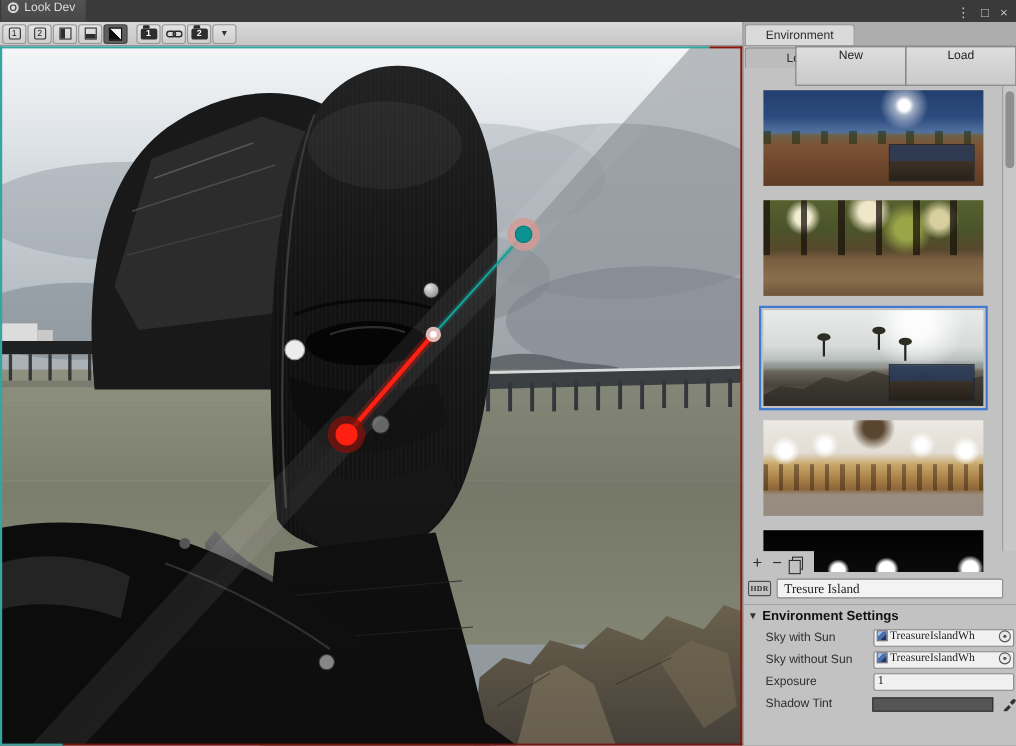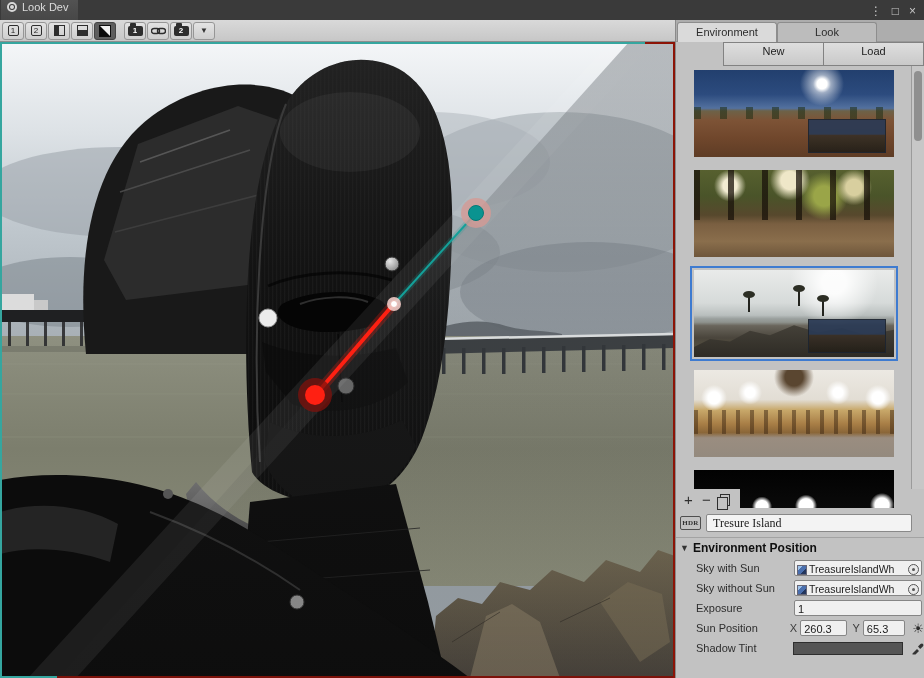--- a/index.html
+++ b/index.html
@@ -48,25 +48,25 @@
   .bd-bot-red{left:57px;bottom:0;right:0;height:2px;background:#7c120a;}
   .bd-right{right:0;top:0;bottom:0;width:2px;background:#8c1407;}
   .gizmo{position:absolute;left:0;top:0;z-index:5;}
   .handle{position:absolute;border-radius:50%;z-index:7;}
   .h-teal{left:468px;top:163px;width:16px;height:16px;background:#0a9390;border:1px solid #067a77;}
   .h-red{left:305px;top:343px;width:20px;height:20px;background:#ff2012;}
   .h-mid{left:390px;top:258px;width:8px;height:8px;background:#fff;border:1px solid #eab8b1;}
 
   
   .right{width:249px;display:flex;flex-direction:column;background:#c2c2c2;border-left:1px solid #8a8a8a;}
-  .ptabs{height:22px;background:#adadad;display:flex;border-bottom:1px solid #989898;padding-left:1px;}
+  .ptabs{height:22px;background:#adadad;display:flex;border-bottom:1px solid #989898;padding-left:1px;flex-direction:column;}
   .ptab{width:100px;margin-top:2px;height:20px;line-height:18px;text-align:center;font-size:11px;color:#2c2c2c;
         background:#bcbcbc;border:1px solid #8d8d8d;border-bottom:none;border-radius:3px 3px 0 0;}
   .ptab.active{background:#dadada;}
-  .actions{height:24px;display:flex;padding-left:47px;}
+  .actions{height:36px;display:flex;padding-left:47px;}
   .abtn{flex:1;font-size:11px;color:#222;background:linear-gradient(#dedede,#c9c9c9);
         border:1px solid #828282;text-align:center;line-height:17px;}
   .abtn + .abtn{margin-left:-1px;}
 
   .envlist{position:relative;height:445px;padding:4px 0 0 18px;overflow:hidden;}
   .thumb{width:200px;height:87px;margin-bottom:13px;position:relative;overflow:hidden;background:#444;}
   .thumb.selected{outline:2px solid #3e7bd0;outline-offset:2px;}
   .inset{position:absolute;right:8px;bottom:4px;width:78px;height:34px;border:1px solid #1c2430;
          background:linear-gradient(#2a3a55 45%,#3a3127 46%,#241f18);opacity:.92;}
   
@@ -124,21 +124,21 @@
              color:#333;text-align:center;line-height:12px;letter-spacing:.3px;}
   .hdr-field{flex:1;height:18px;background:#f3f3f3;border:1px solid #898989;border-radius:2px;
              font-size:12px;color:#1b1b1b;padding-left:6px;line-height:16px;white-space:nowrap;overflow:hidden;}
   .sep-line{height:1px;background:#a3a3a3;margin-top:2px;}
   .settings-header{height:20px;display:flex;align-items:center;gap:4px;padding-left:4px;
                    font-weight:bold;font-size:12px;color:#101010;}
   .fold{font-size:9px;color:#333;}
   .srow{height:20px;display:flex;align-items:center;padding-left:20px;font-size:11px;color:#2e2e2e;}
   .lbl{width:98px;white-space:nowrap;}
   .sfield{width:128px;height:16px;background:#f0f0f0;border:1px solid #868686;border-radius:2px;
-          font-size:11px;color:#1a1a1a;display:flex;align-items:flex-end;padding:0 3px;}
+          font-size:11px;color:#1a1a1a;display:flex;align-items:flex-start;padding:0 3px;font-family:Liberation Serif, serif;}
   .objfield{padding:0 2px;}
   .texicon{width:10px;height:10px;flex:none;margin-right:2px;
            background:linear-gradient(135deg,#9ec2e8 0 30%,#4a6fae 30% 65%,#23365e 65%);border:1px solid #667;}
   .objtext{flex:1;overflow:hidden;white-space:nowrap;font-size:10.5px;}
   .picker{width:11px;height:11px;flex:none;border:1px solid #555;border-radius:50%;position:relative;background:#e9e9e9;}
   .picker::after{content:"";position:absolute;left:3px;top:3px;width:3px;height:3px;background:#555;border-radius:50%;}
   .axis{color:#3d3d3d;margin-right:3px;}
   .fx{width:48px;}
   .fy{width:44px;margin-left:6px;}
   .sunbtn{margin-left:7px;font-size:13px;color:#2d2d2d;line-height:13px;}
@@ -396,21 +396,21 @@
       </div>
 
       <div class="hdr-row">
         <span class="hdr-badge">HDR</span>
         <div class="hdr-field">Tresure Island</div>
       </div>
       <div class="sep-line"></div>
 
       <div class="settings-header">
         <span class="fold">▼</span>
-        <span>Environment Position</span>
+        <span>Environment Settings</span>
       </div>
 
       <div class="srow">
         <span class="lbl">Sky with Sun</span>
         <div class="sfield objfield">
           <span class="texicon"></span>
           <span class="objtext">TreasureIslandWh</span>
           <span class="picker"></span>
         </div>
       </div>
@@ -418,28 +418,20 @@
         <span class="lbl">Sky without Sun</span>
         <div class="sfield objfield">
           <span class="texicon"></span>
           <span class="objtext">TreasureIslandWh</span>
           <span class="picker"></span>
         </div>
       </div>
       <div class="srow">
         <span class="lbl">Exposure</span>
         <div class="sfield">1</div>
-      </div>
-      <div class="srow">
-        <span class="lbl">Sun Position</span>
-        <span class="axis">X</span>
-        <div class="sfield fx">260.3</div>
-        <span class="axis" style="margin-left:6px">Y</span>
-        <div class="sfield fy" style="margin-left:0">65.3</div>
-        <span class="sunbtn">☀</span>
       </div>
       <div class="srow">
         <span class="lbl">Shadow Tint</span>
         <div class="swatch"></div>
         <svg class="dropper" width="13" height="13">
           <path d="M1.5,11.5 L6,7 L8,9 L4.5,12.5 L1.5,12.5 Z" fill="#333"></path>
           <path d="M7,4.5 L9.5,2 Q11,0.8 12,2 Q13,3.2 11.8,4.5 L9.2,7 Z" fill="#333"></path>
         </svg>
       </div>
     </div>

